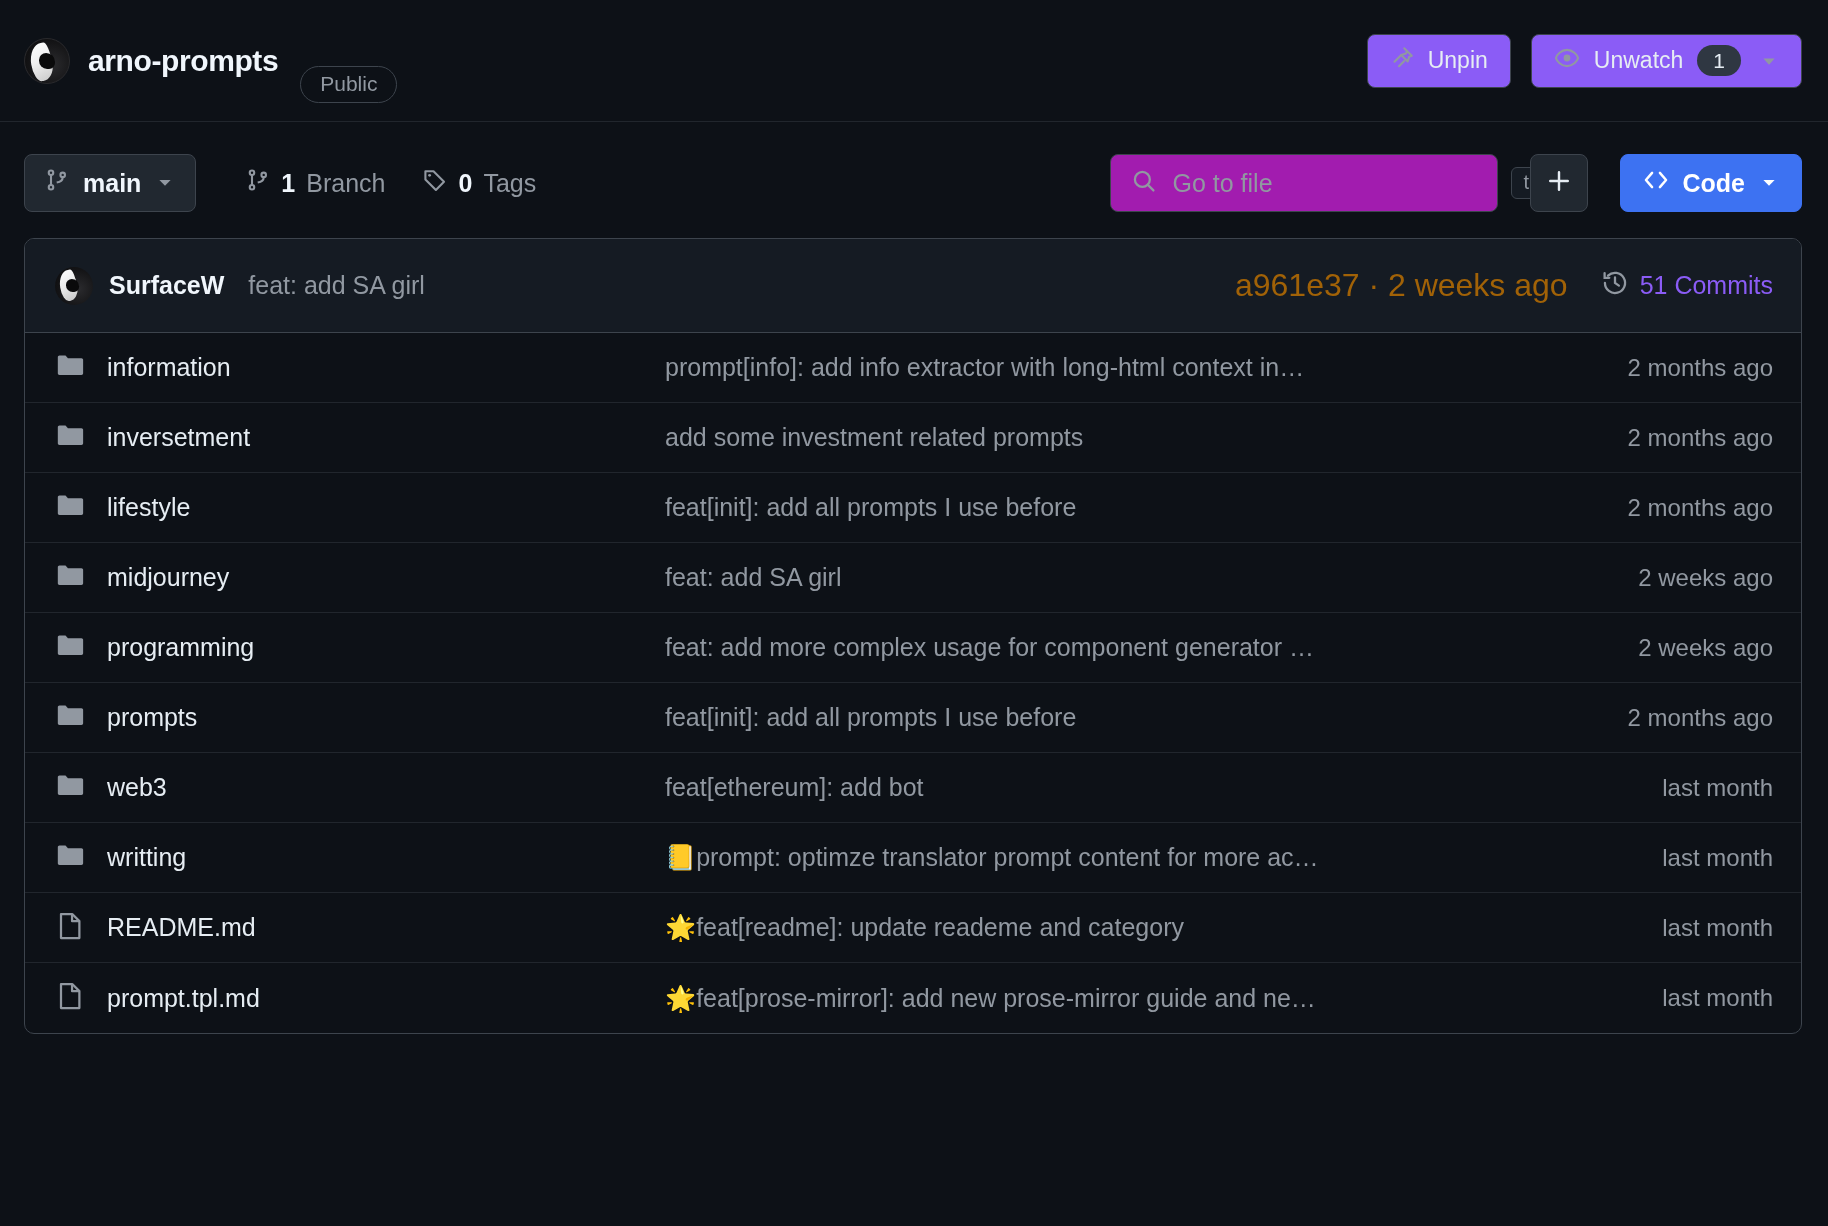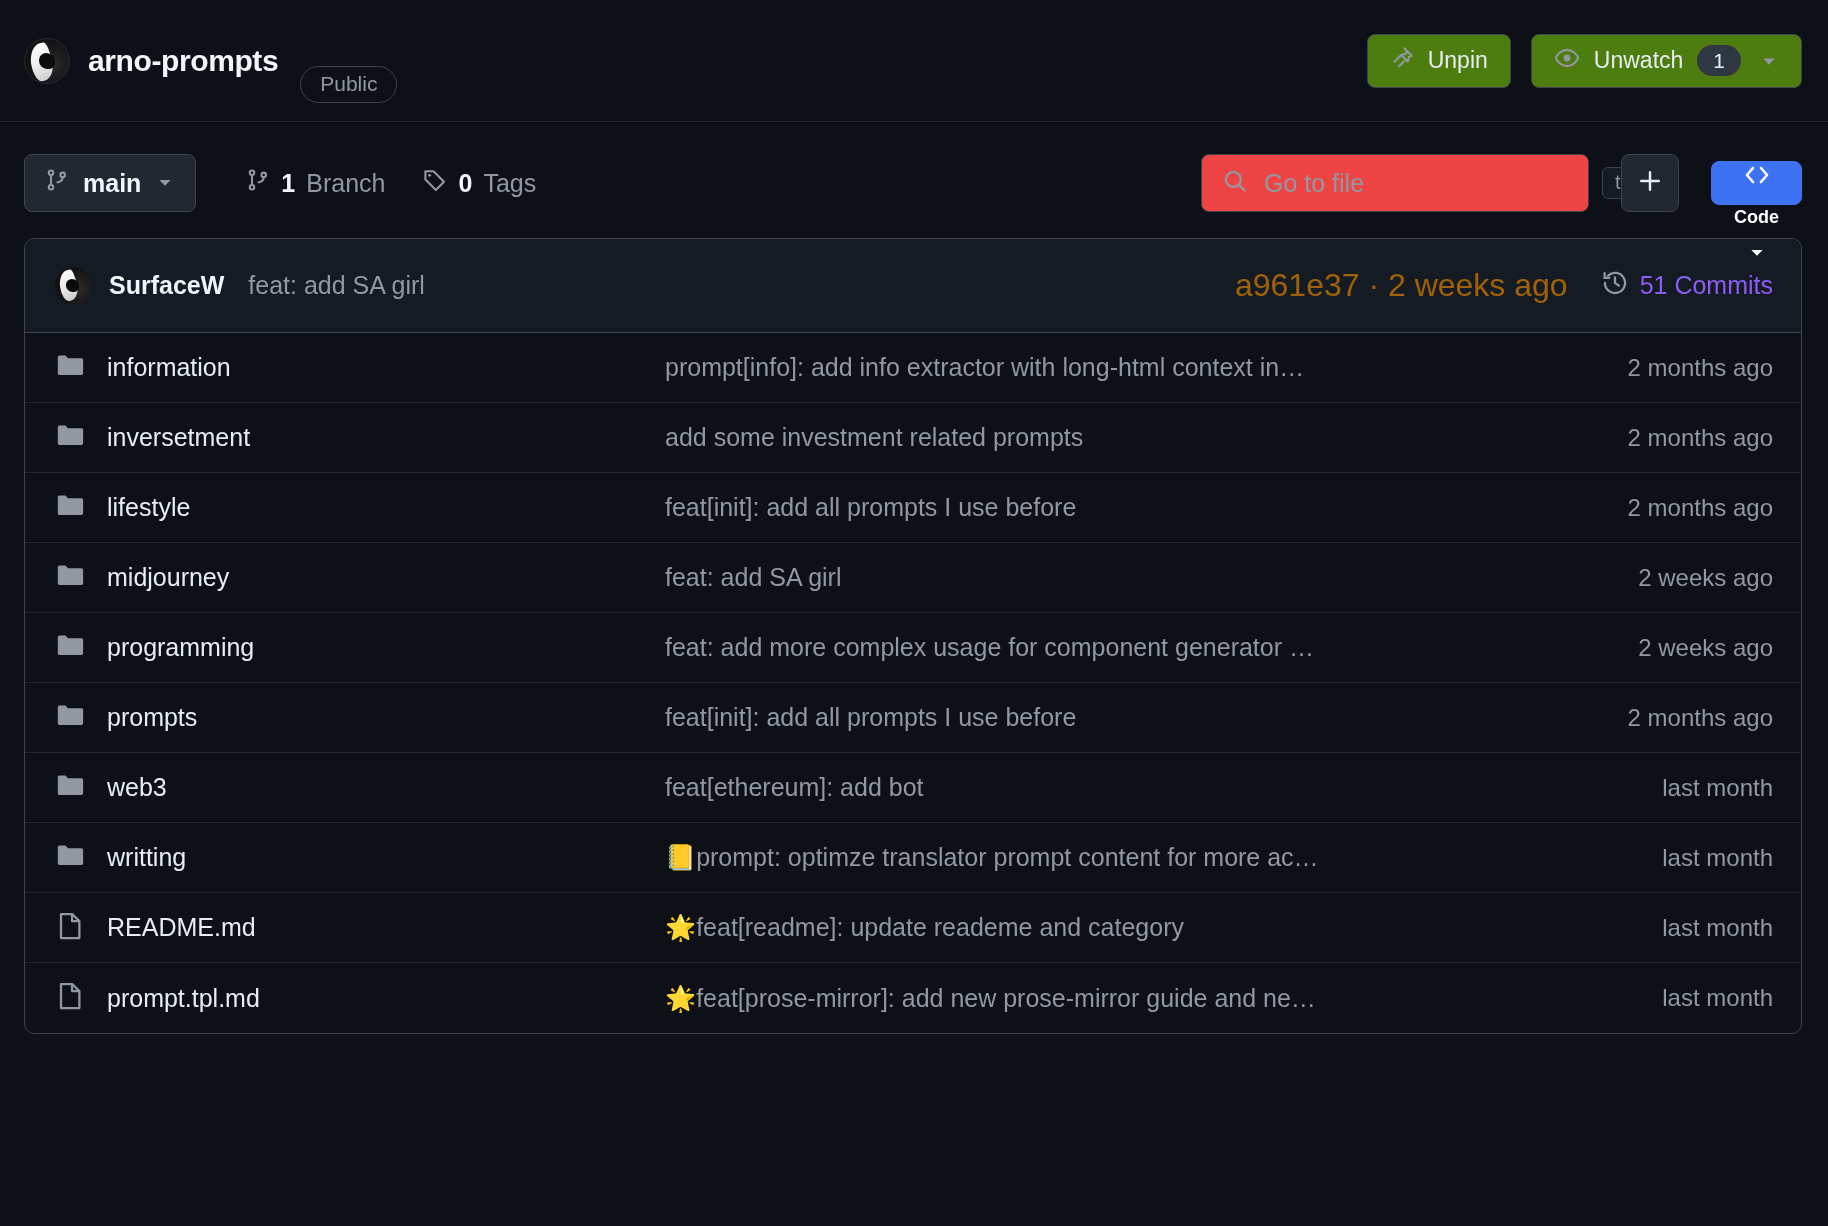--- a/index.html
+++ b/index.html
@@ -69,21 +69,21 @@
     line-height: 1;
     margin-left: 4px;
     margin-top: 48px;
   }
   .header-actions {
     display: flex;
     align-items: center;
     gap: 20px;
   }
   .btn {
-    background: #4d7c0f;
+    background: #8b5cf6;
     border: 1px solid #3d444d;
     border-radius: 8px;
     color: #e6edf3;
     font-size: 23px;
     font-family: "Liberation Sans", sans-serif;
     display: flex;
     align-items: center;
     gap: 14px;
     padding: 0 22px;
     height: 54px;
@@ -132,21 +132,21 @@
     font-size: 25px;
     color: #9198a1;
     cursor: pointer;
     margin-left: 34px;
   }
   .ref-stat b { color: #f0f6fc; font-weight: 700; }
   .toolbar-spacer { flex: 1; }
   .search-box {
     width: 388px;
     height: 58px;
-    background: #ef4444;
+    background: #a21caf;
     border: 1px solid #3d444d;
     border-radius: 8px;
     display: flex;
     align-items: center;
     padding: 0 10px 0 20px;
     gap: 16px;
     cursor: text;
   }
   .search-box input {
     flex: 1;
@@ -171,33 +171,32 @@
     width: 58px; height: 58px;
     background: #212830;
     border: 1px solid #3d444d;
     border-radius: 8px;
     display: flex; align-items: center; justify-content: center;
     margin-left: 16px;
     cursor: pointer;
   }
   .code-btn {
     margin-left: 16px;
-    height: 44px;
+    height: 58px;
     background: #3d72f2;
     border: 1px solid #3d72f2;
     border-radius: 8px;
     display: flex;
     align-items: center;
     gap: 14px;
     padding: 0 22px;
     color: #ffffff;
-    font-size: 18px;
+    font-size: 25px;
     font-weight: 700;
     cursor: pointer;
-    flex-direction: column;
   }
 
   
   .file-table {
     margin: 26px 26px 0 24px;
     border: 1px solid #3d444d;
     border-radius: 10px;
     overflow: hidden;
     background: #0d1117;
   }

